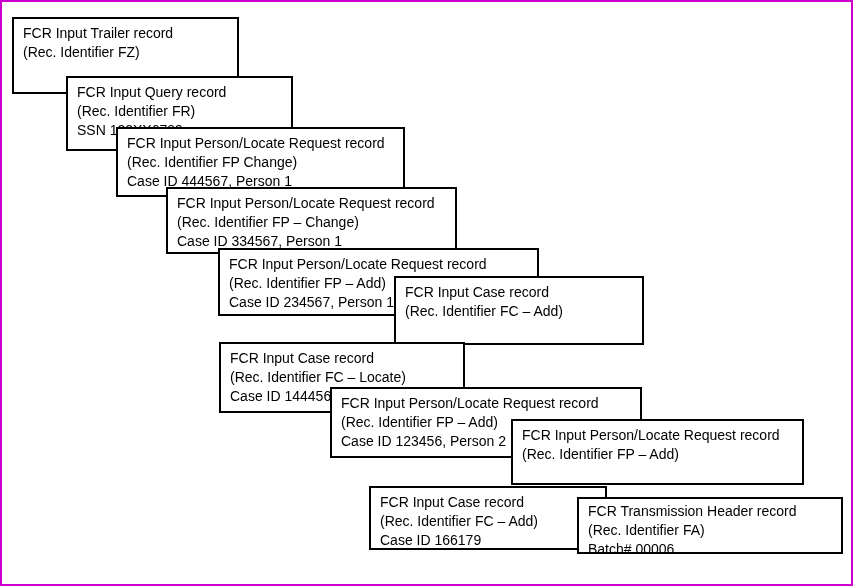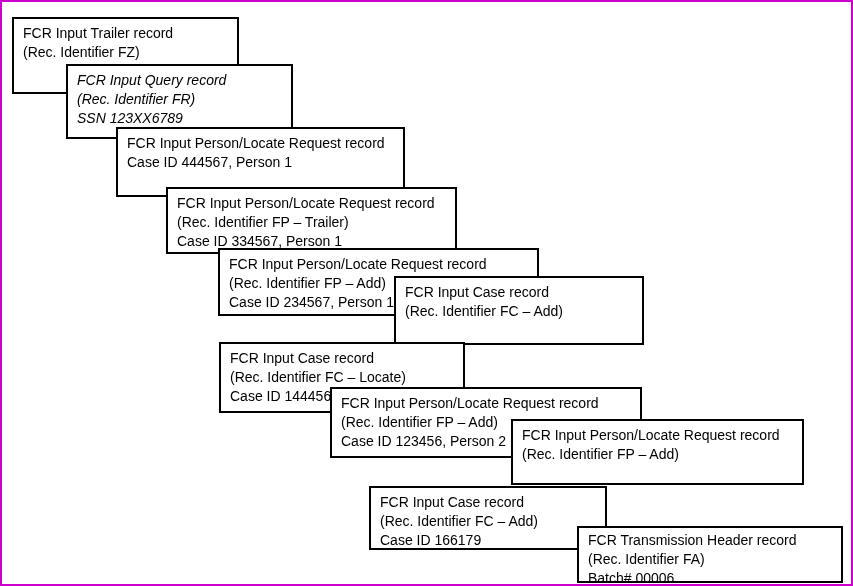--- a/index.html
+++ b/index.html
@@ -35,34 +35,35 @@
 </head>
 <body>
 
 <div id="canvas">
 
   <div class="record-box" style="left:10px; top:15px; width:227px; height:77px;">
     <span class="ln">FCR Input Trailer record</span>
     <span class="ln">(Rec. Identifier FZ)</span>
   </div>
 
-  <div class="record-box" style="left:64px; top:62px; width:227px; height:75px;font-style:italic;">
+  <div class="record-box" style="left:64px; top:74px; width:227px; height:75px;">
     <span class="ln">FCR Input Query record</span>
     <span class="ln">(Rec. Identifier FR)</span>
     <span class="ln">SSN 123XX6789</span>
   </div>
 
   <div class="record-box" style="left:114px; top:125px; width:289px; height:70px;">
     <span class="ln">FCR Input Person/Locate Request record</span>
+    <span class="ln">(Rec. Identifier FP Change)</span>
     <span class="ln">Case ID 444567, Person 1</span>
   </div>
 
   <div class="record-box" style="left:164px; top:185px; width:291px; height:67px;">
     <span class="ln">FCR Input Person/Locate Request record</span>
-    <span class="ln">(Rec. Identifier FP – Trailer)</span>
+    <span class="ln">(Rec. Identifier FP – Change)</span>
     <span class="ln">Case ID 334567, Person 1</span>
   </div>
 
   <div class="record-box" style="left:216px; top:246px; width:321px; height:68px;">
     <span class="ln">FCR Input Person/Locate Request record</span>
     <span class="ln">(Rec. Identifier FP – Add)</span>
     <span class="ln">Case ID 234567, Person 1</span>
   </div>
 
   <div class="record-box" style="left:392px; top:274px; width:250px; height:69px;">
@@ -86,19 +87,19 @@
     <span class="ln">FCR Input Person/Locate Request record</span>
     <span class="ln">(Rec. Identifier FP – Add)</span>
   </div>
 
   <div class="record-box" style="left:367px; top:484px; width:238px; height:64px;">
     <span class="ln">FCR Input Case record</span>
     <span class="ln">(Rec. Identifier FC – Add)</span>
     <span class="ln">Case ID 166179</span>
   </div>
 
-  <div class="record-box" style="left:575px; top:524px; width:266px; height:57px; padding-top:3px;">
+  <div class="record-box" style="left:575px; top:495px; width:266px; height:57px; padding-top:3px;">
     <span class="ln">FCR Transmission Header record</span>
     <span class="ln">(Rec. Identifier FA)</span>
     <span class="ln">Batch# 00006</span>
   </div>
 
 </div>
 
 </body></html>

